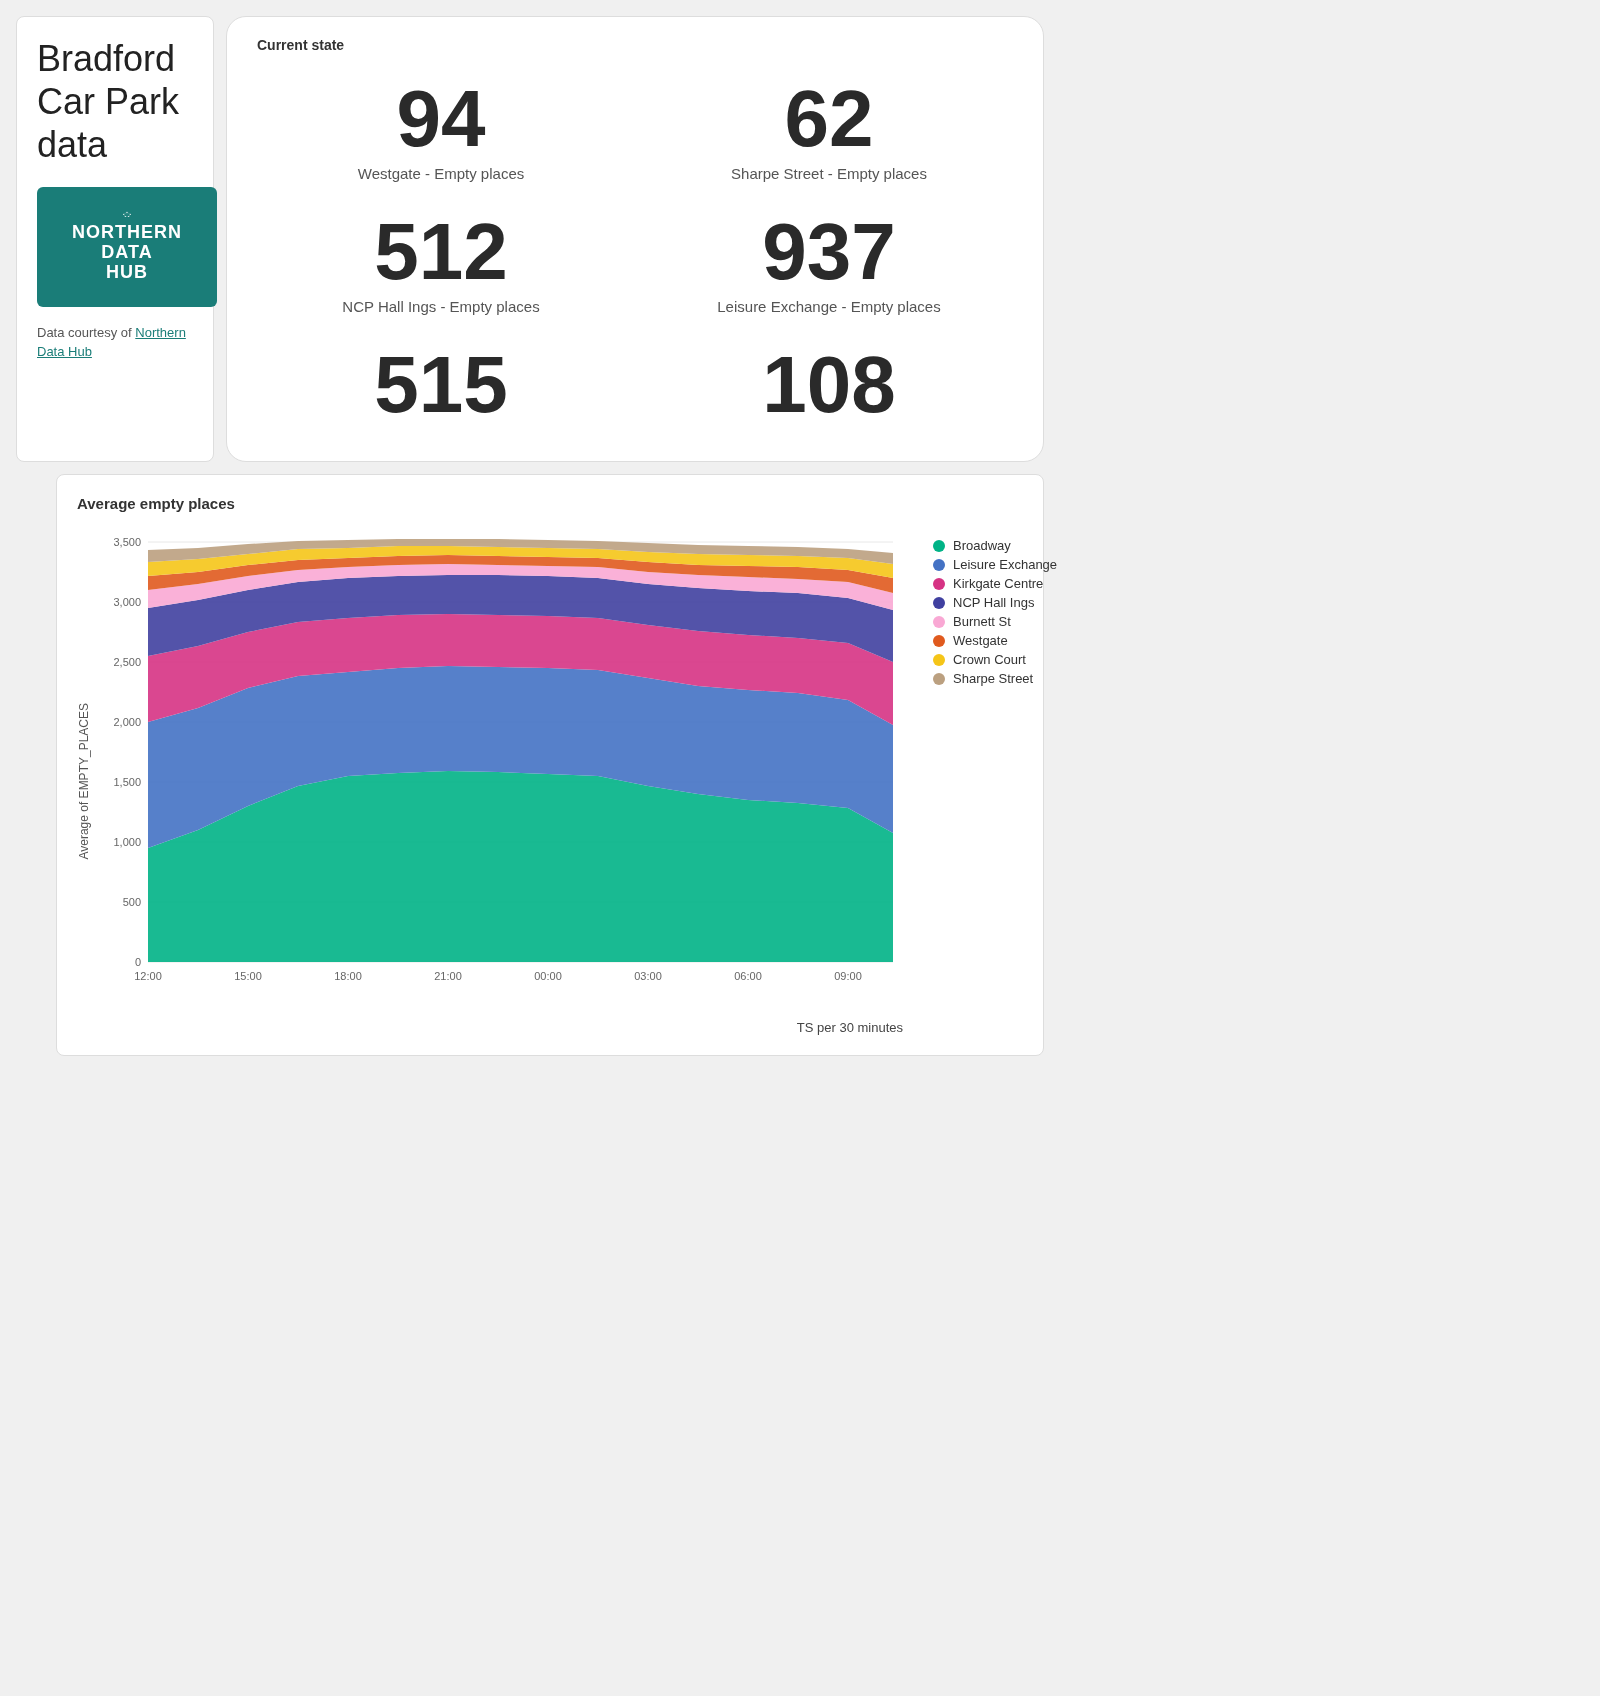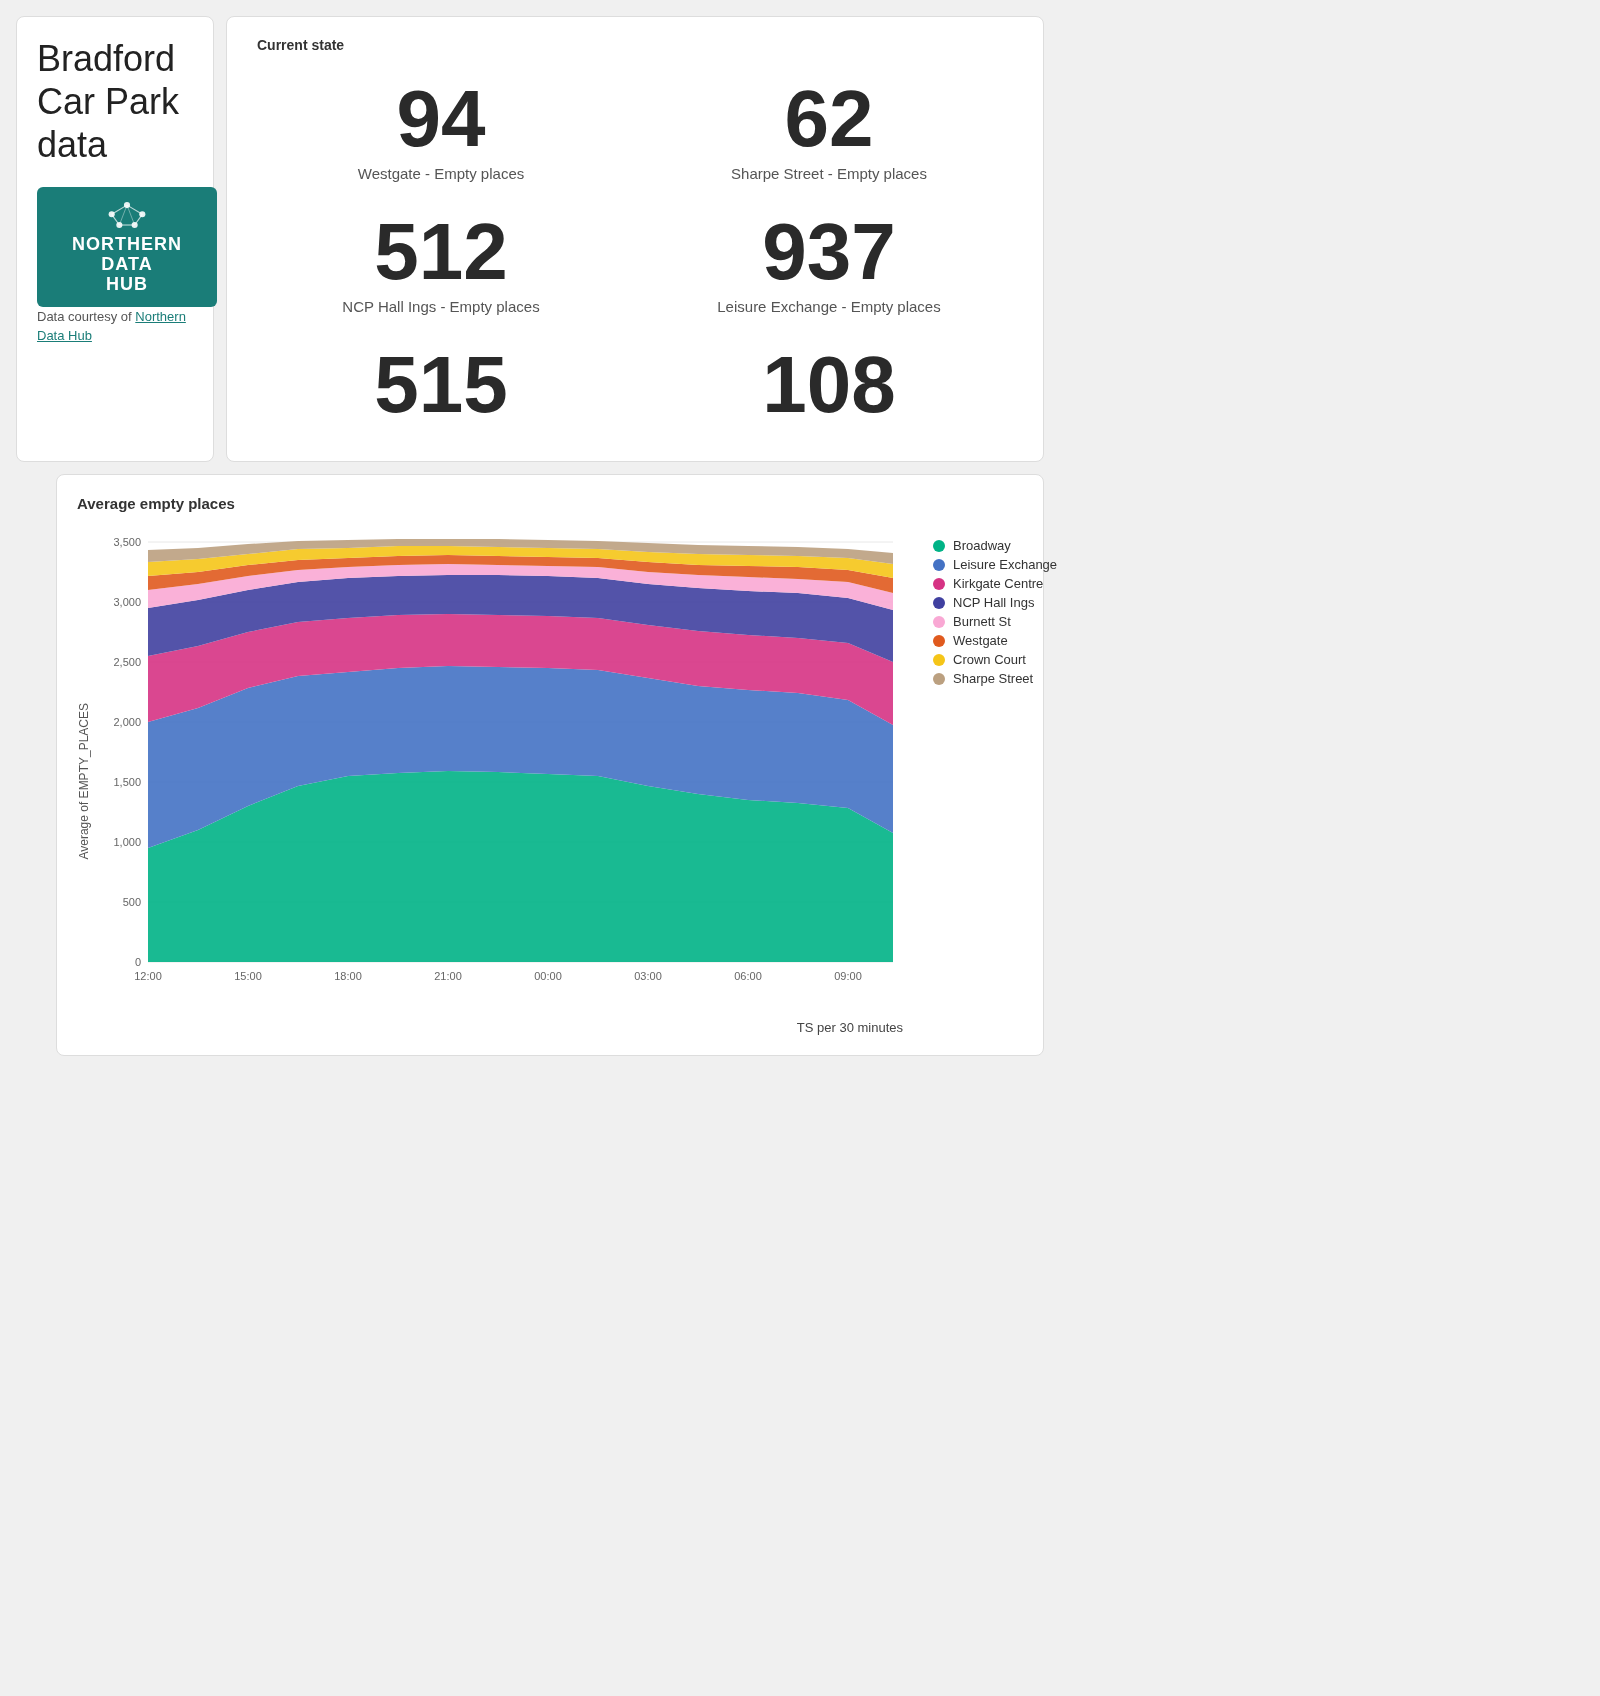--- a/index.html
+++ b/index.html
@@ -35,22 +35,22 @@
 
     .logo-box {
       background: #1a7d78;
       border-radius: 6px;
       width: 180px;
       height: 120px;
       display: flex;
       flex-direction: column;
       align-items: center;
       justify-content: center;
-      margin-bottom: 0;
-      padding: 12px;
+      margin-bottom: 16px;
+      padding: 24px;
     }
 
     .logo-network {
       width: 60px;
       height: 40px;
       margin-bottom: 6px;
     }
 
     .logo-text {
       color: #fff;
@@ -68,21 +68,21 @@
     }
 
     .data-courtesy a {
       color: #1a7d78;
       text-decoration: underline;
     }
 
     .current-state {
       background: #fff;
       border: 1px solid #ddd;
-      border-radius: 8px;
+      border-radius: 20px;
       padding: 20px 30px;
       flex: 1;
     }
 
     .current-state-title {
       font-size: 14px;
       font-weight: 700;
       color: #333;
       margin-bottom: 16px;
     }

